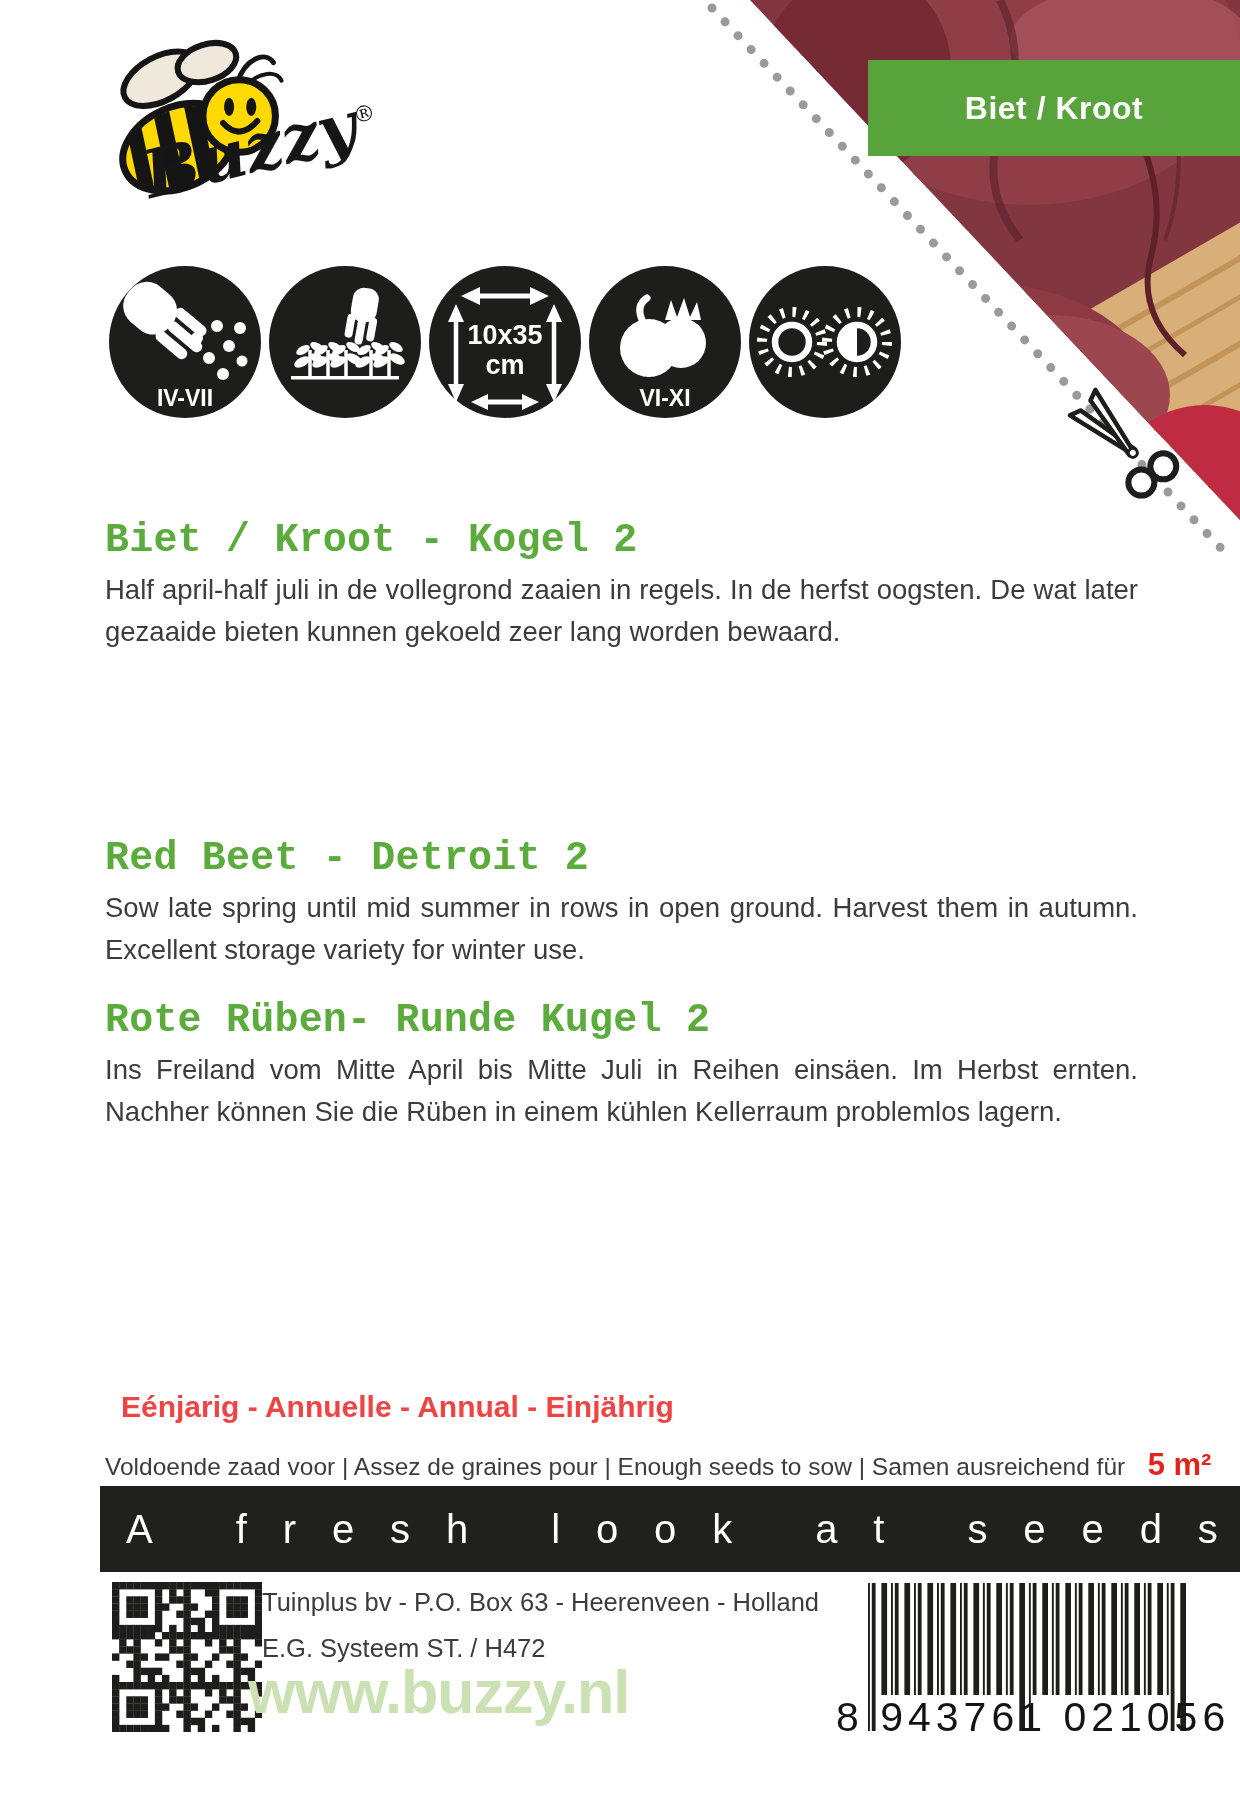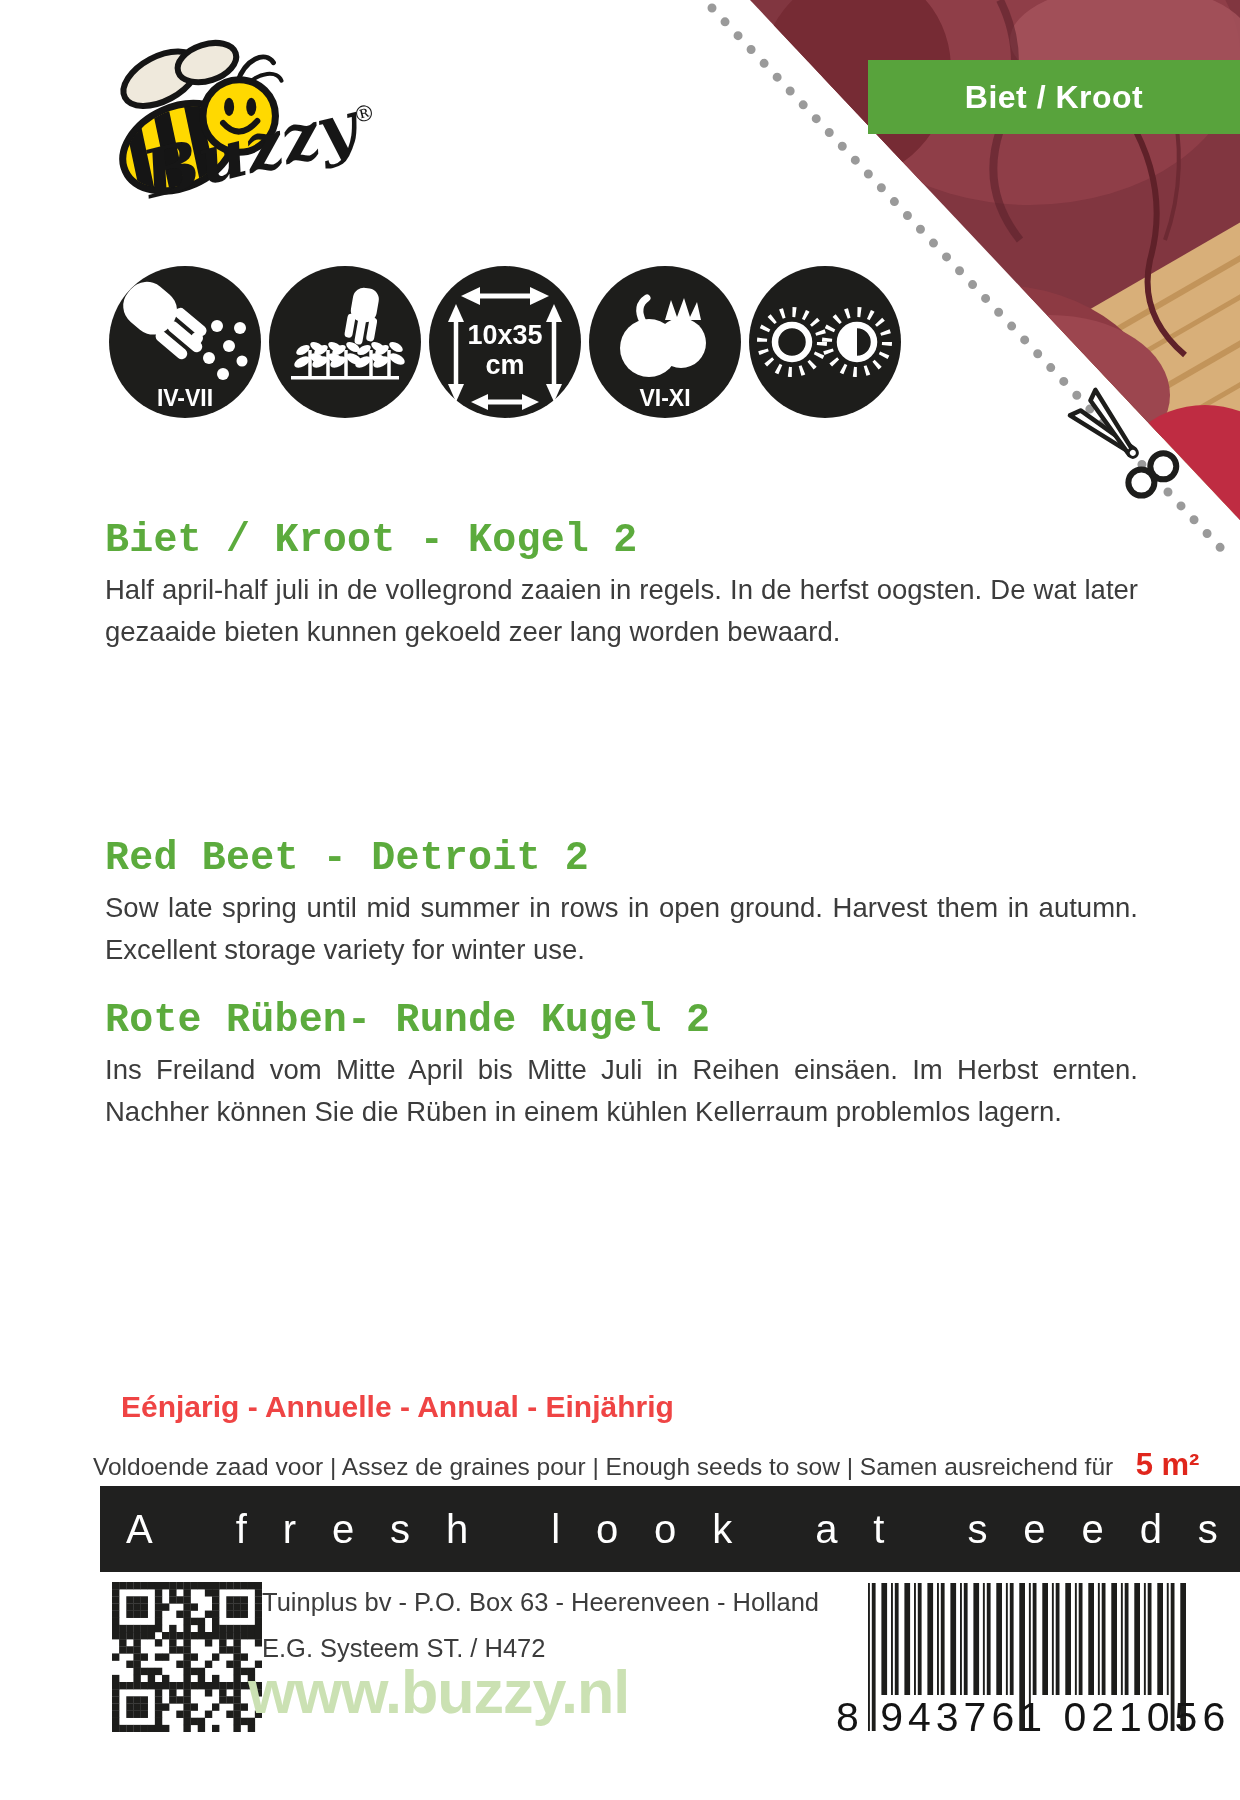--- a/index.html
+++ b/index.html
@@ -65,21 +65,21 @@
   <svg class="abs" style="left:1030px;top:360px;width:200px;height:190px" viewBox="0 0 200 190">
     <g transform="translate(105,95) rotate(-135)">
       <path d="M2,-1 L74,-18 L70,-7 L4,4 Z" fill="#ffffff" stroke="#1d1d1b" stroke-width="4.5" stroke-linejoin="round"></path>
       <path d="M2,1 L74,18 L70,7 L4,-4 Z" fill="#ffffff" stroke="#1d1d1b" stroke-width="4.5" stroke-linejoin="round"></path>
       <circle cx="3" cy="0" r="4.5" fill="#ffffff" stroke="#1d1d1b" stroke-width="3"></circle>
       <circle cx="-24" cy="-15" r="13" fill="none" stroke="#1d1d1b" stroke-width="6"></circle>
       <circle cx="-28" cy="12" r="13" fill="none" stroke="#1d1d1b" stroke-width="6"></circle>
     </g>
   </svg>
 
-  <div class="abs banner" style="left:868px;top:60px;width:372px;height:74px">
+  <div class="abs banner" style="left:868px;top:60px;width:372px;height:96px">
     <span class="banner-label">Biet / Kroot</span>
   </div>
 
   <div class="abs" style="left:86px;top:20px;width:330px;height:240px">
     <svg class="abs" style="left:0;top:0;width:262px;height:202px" viewBox="0 0 260 200">
       <path d="M150,62 C158,38 178,30 186,42" fill="none" stroke="#151515" stroke-width="5" stroke-linecap="round"></path>
       <path d="M158,66 C172,50 190,50 194,60" fill="none" stroke="#151515" stroke-width="4" stroke-linecap="round"></path>
       <ellipse cx="74" cy="58" rx="40" ry="22" fill="#efe9dc" stroke="#151515" stroke-width="6" transform="rotate(-28 74 58)"></ellipse>
       <ellipse cx="120" cy="42" rx="30" ry="18" fill="#efe9dc" stroke="#151515" stroke-width="6" transform="rotate(-18 120 42)"></ellipse>
       <g transform="rotate(-24 92 126)">
@@ -201,21 +201,21 @@
     <div class="heading">Red Beet - Detroit 2</div>
     <div class="body-text">Sow late spring until mid summer in rows in open ground. Harvest them in autumn. Excellent storage variety for winter use.</div>
   </div>
   <div class="abs section" style="top:998px">
     <div class="heading">Rote Rüben- Runde Kugel 2</div>
     <div class="body-text">Ins Freiland vom Mitte April bis Mitte Juli in Reihen einsäen. Im Herbst ernten. Nachher können Sie die Rüben in einem kühlen Kellerraum problemlos lagern.</div>
   </div>
 
   <div class="abs annual" style="left:105px;top:1390px">Eénjarig - Annuelle - Annual - Einjährig</div>
 
-  <div class="abs" style="left:93px;top:1447px;width:1080px;white-space:nowrap">
+  <div class="abs" style="left:105px;top:1447px;width:1080px;white-space:nowrap">
     <span class="seeds-label">Voldoende zaad voor | Assez de graines pour | Enough seeds to sow | Samen ausreichend für</span>
     <span class="seeds-amount">5 m²</span>
   </div>
 
   <div class="abs tagbar" style="left:100px;top:1486px;width:1092px;height:86px">
     <div class="spread">
         <span>A</span>
         <span>&nbsp;</span>
         <span>f</span>
         <span>r</span>

